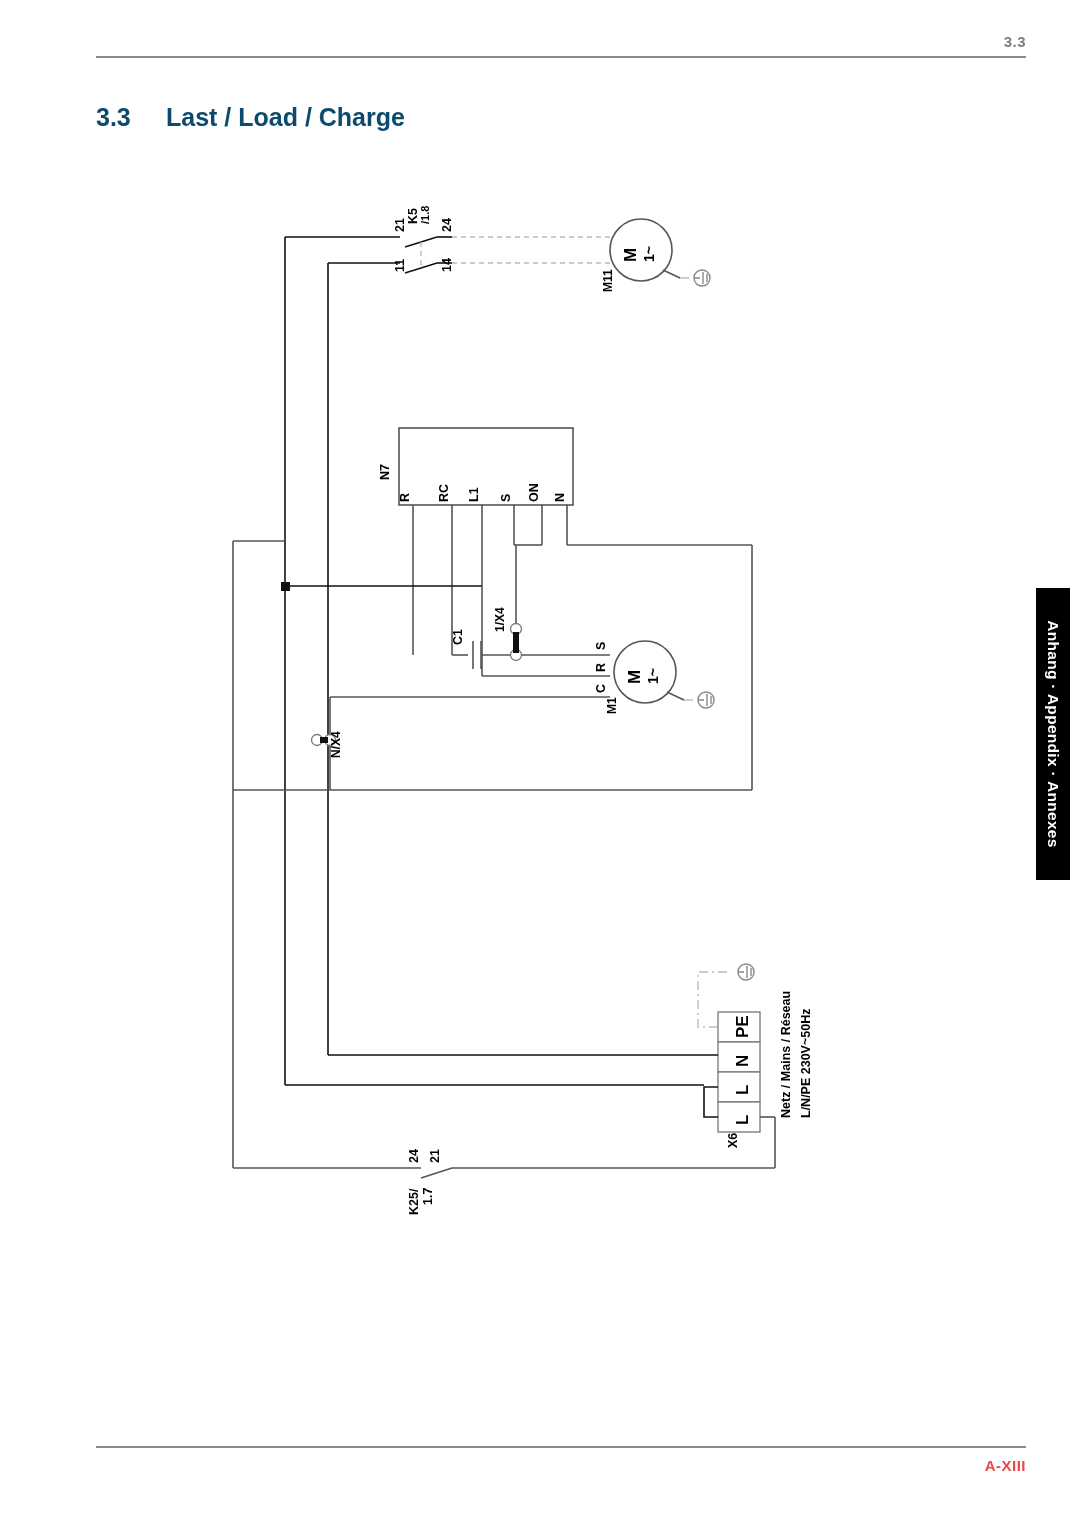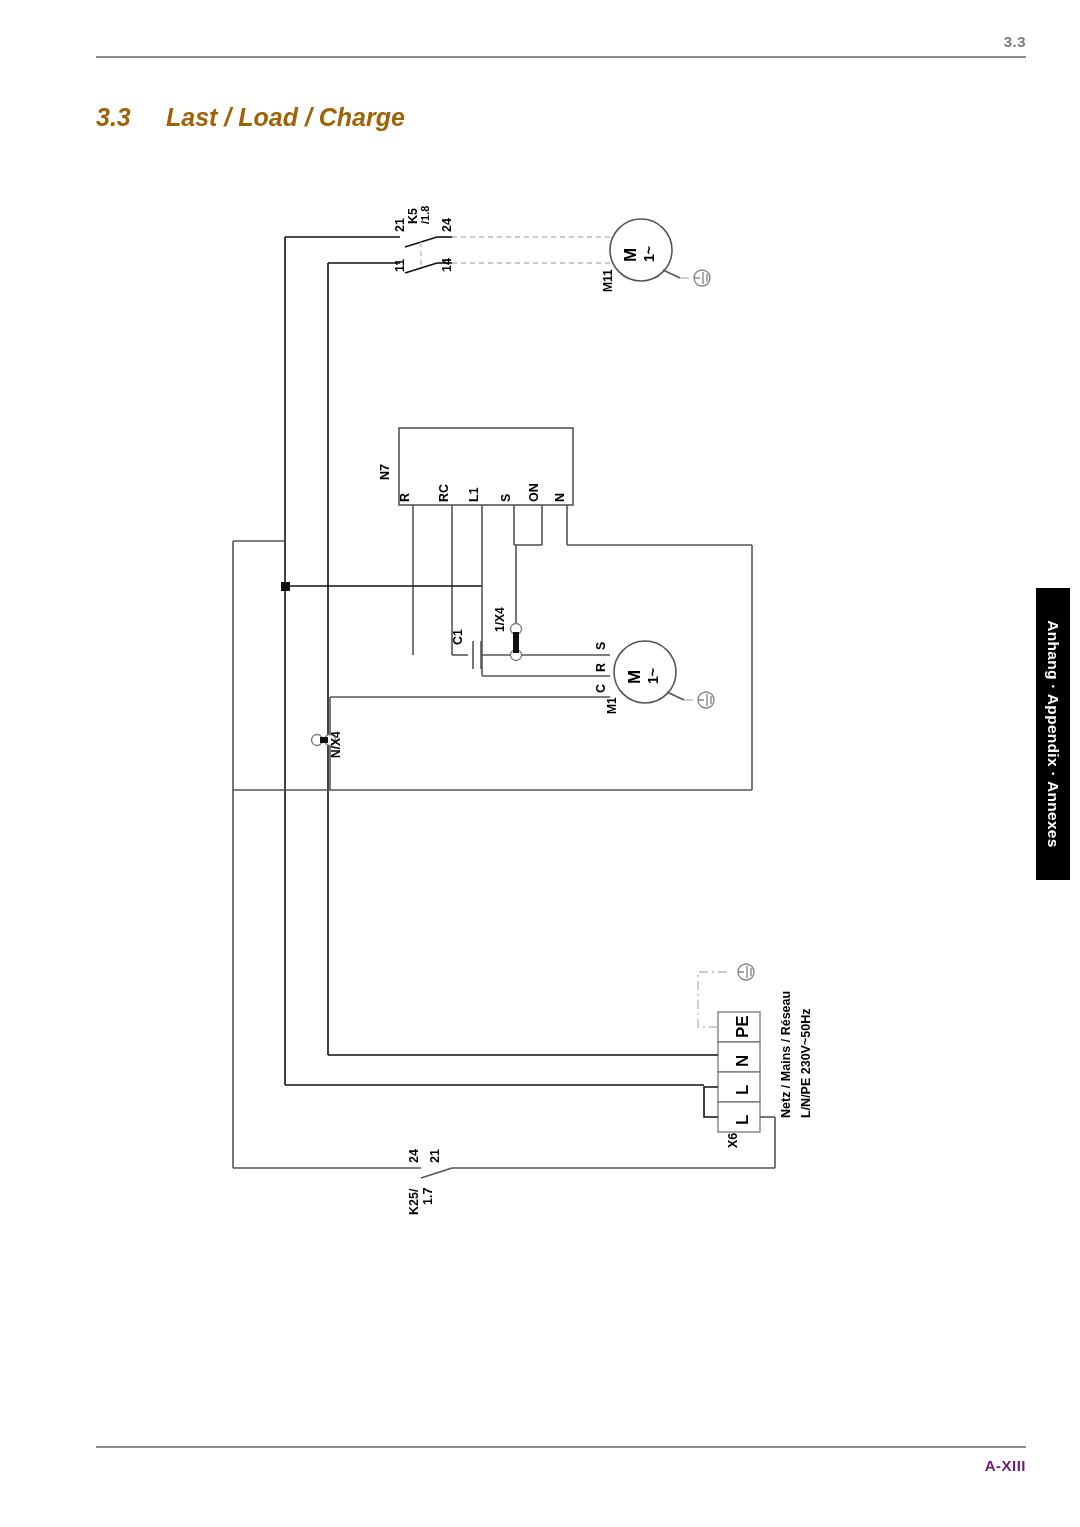--- a/index.html
+++ b/index.html
@@ -11,33 +11,32 @@
   #header-rule{
     position:absolute;left:96px;top:56px;width:930px;height:2px;
     background:#8a8a8a;
   }
   #header-page-no{
     position:absolute;right:54px;top:33px;
     font-size:15px;font-weight:bold;color:#7d7d7d;letter-spacing:.5px;
   }
   #page-title{
     position:absolute;left:96px;top:103px;
-    font-size:25px;font-weight:bold;color:#a16207;
+    font-size:25px;font-weight:bold;color:#0c4a6e;
     white-space:nowrap;
-    font-style:italic;
   }
   #page-title .num{display:inline-block;width:70px;}
   
   #footer-rule{
     position:absolute;left:96px;top:1446px;width:930px;height:2px;
     background:#8a8a8a;
   }
   #footer-page-no{
     position:absolute;right:54px;top:1457px;
-    font-size:15px;font-weight:bold;color:#701a75;letter-spacing:.5px;
+    font-size:15px;font-weight:bold;color:#ef4444;letter-spacing:.5px;
   }
   
   #side-tab{
     position:absolute;left:1036px;top:588px;width:34px;height:292px;
     background:#000;
   }
   #side-tab-label{
     position:absolute;left:0;top:0;width:292px;height:34px;
     transform:rotate(90deg);transform-origin:0 0;
     translate:34px 0;

